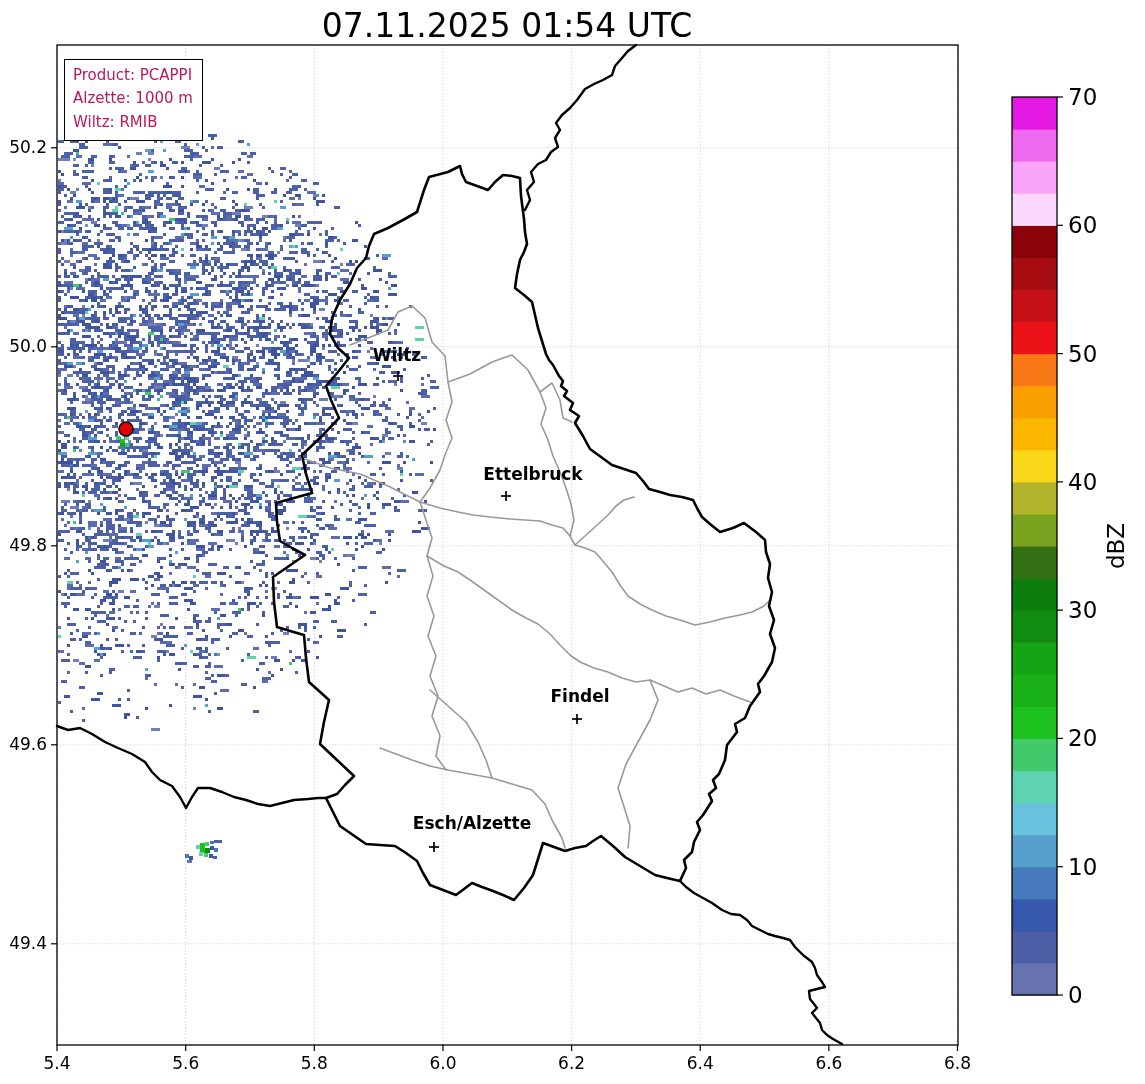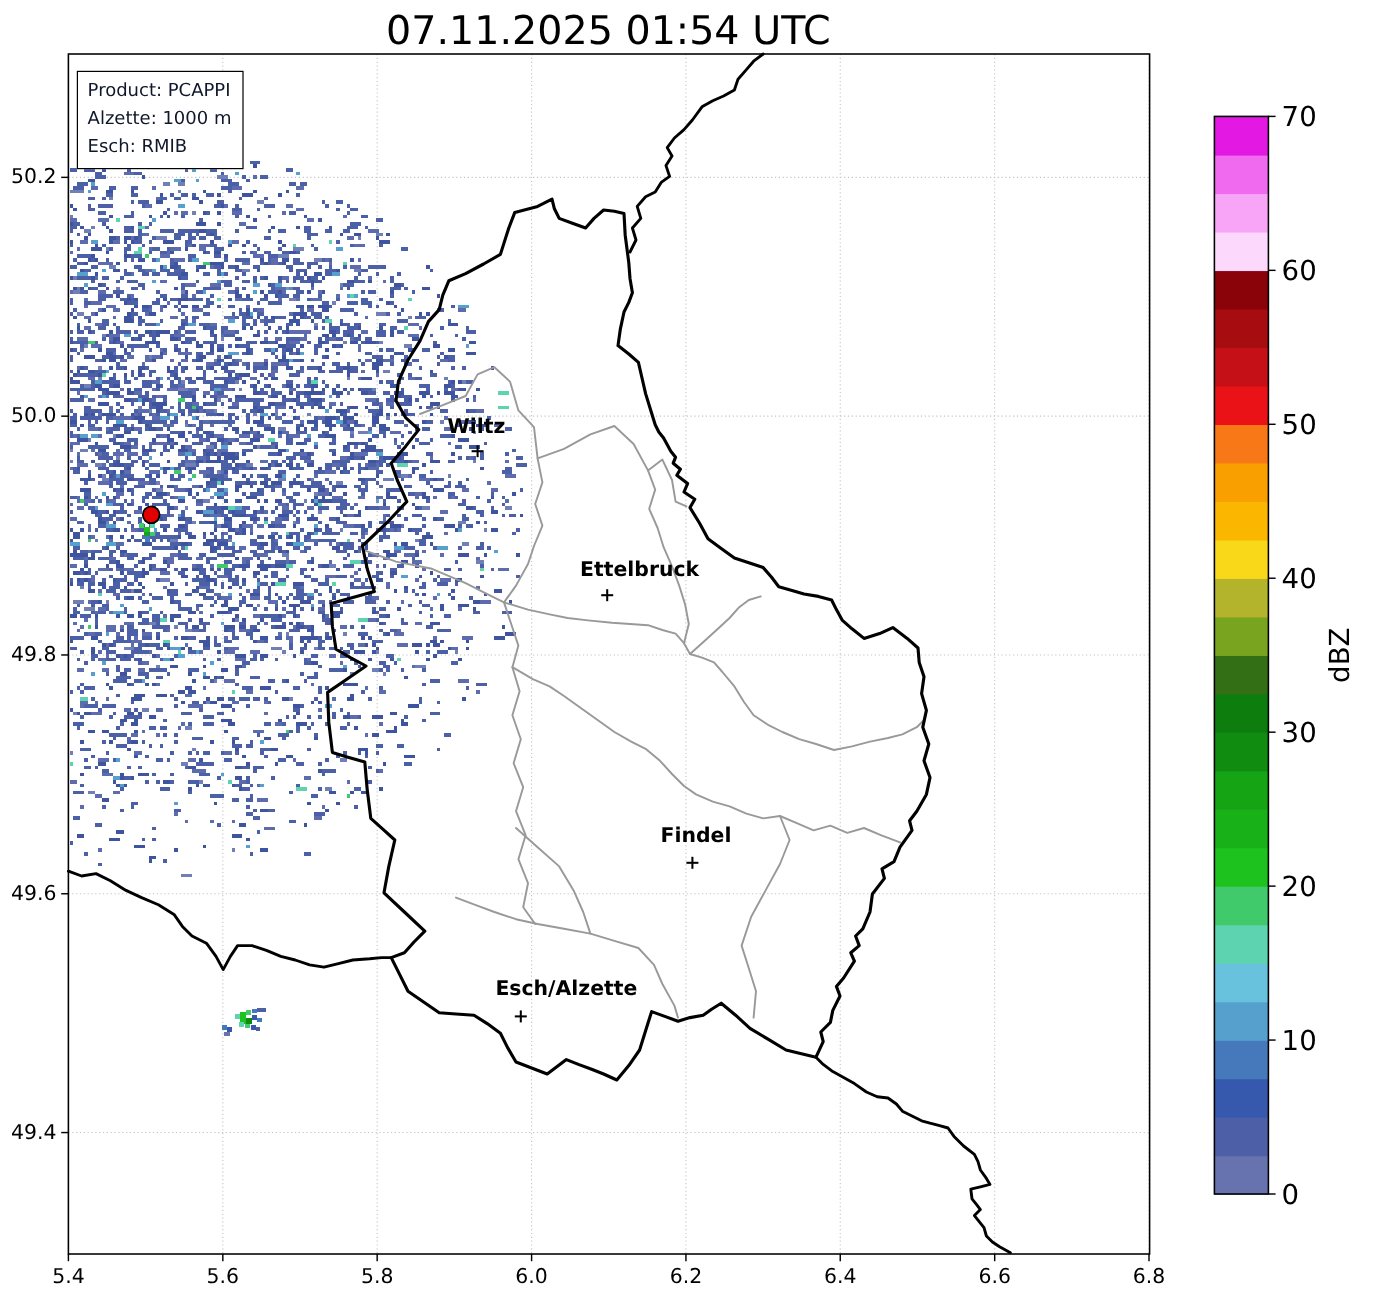--- a/index.html
+++ b/index.html
@@ -1,20 +1,20 @@
 <!DOCTYPE html>
 <html><head>
 <meta charset="utf-8">
 <style>
   html,body{margin:0;padding:0;background:#fff;}
   #app{position:relative;width:1145px;height:1084px;background:#fff;overflow:hidden;
        font-family:"DejaVu Sans","Liberation Sans",sans-serif;}
   #map-svg{position:absolute;left:0;top:0;}
   #info-box{position:absolute;left:64px;top:59px;background:#fff;border:1.5px solid #000;
-            padding:4px 9px 6px 8px;font-size:15px;line-height:1.55;color:#0f172a;z-index:5;}
+            padding:4px 9px 6px 8px;font-size:15px;line-height:1.55;color:#be185d;z-index:5;}
 </style>
 </head>
 <body>
 <div id="app">
 
 <svg id="map-svg" width="1145" height="1084" viewBox="0 0 1145 1084">
   <g id="g-grid">
         <line x1="57" y1="45" x2="57" y2="1045" stroke="#c3c3c3" stroke-width="0.9" stroke-dasharray="1 2.2"></line>
         <line x1="185.7" y1="45" x2="185.7" y2="1045" stroke="#c3c3c3" stroke-width="0.9" stroke-dasharray="1 2.2"></line>
         <line x1="314.3" y1="45" x2="314.3" y2="1045" stroke="#c3c3c3" stroke-width="0.9" stroke-dasharray="1 2.2"></line>
@@ -184,16 +184,16 @@
         <line x1="1057" y1="97" x2="1063" y2="97" stroke="#000" stroke-width="1.2"></line>
         <text x="1068" y="105" font-size="23" fill="#000">70</text>
         <text x="1124" y="546" text-anchor="middle" font-size="23" fill="#000" transform="rotate(-90 1124 546)">dBZ</text>
       </g>
   <text id="title-text" text-anchor="middle" x="507" y="37" font-size="33" fill="#000">07.11.2025 01:54 UTC</text>
 </svg>
 
 <div id="info-box">
   <div>Product: PCAPPI</div>
   <div>Alzette: 1000 m</div>
-  <div>Esch: RMIB</div>
+  <div>Wiltz: RMIB</div>
 </div>
 
 </div>
 
 </body></html>

